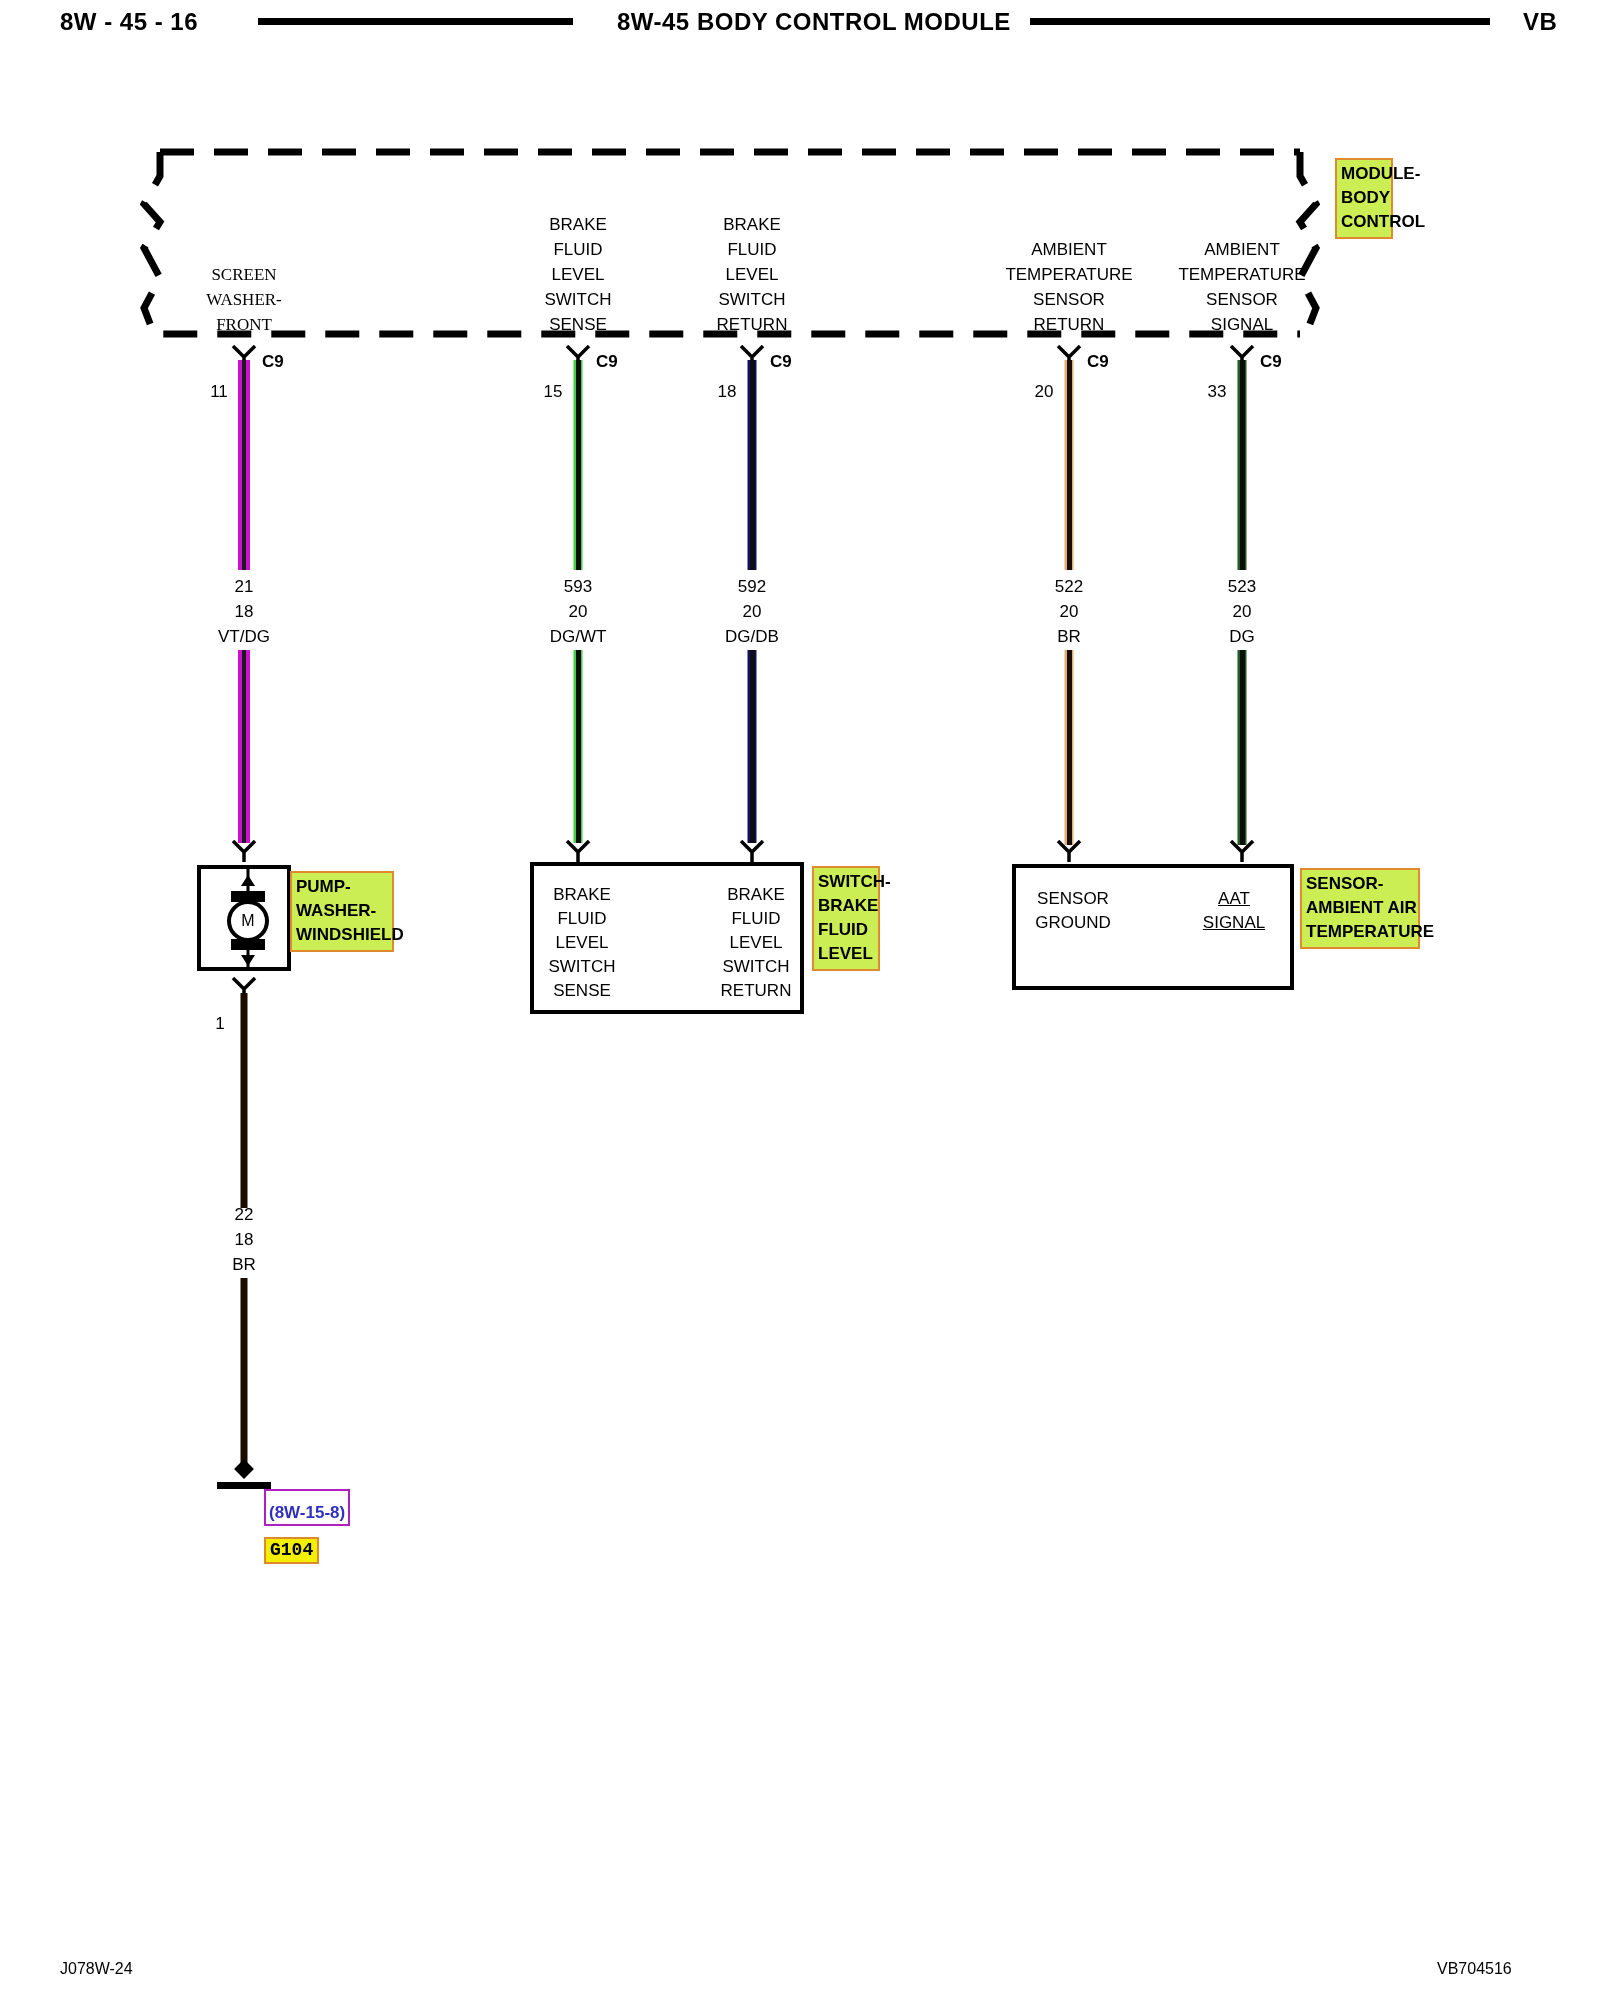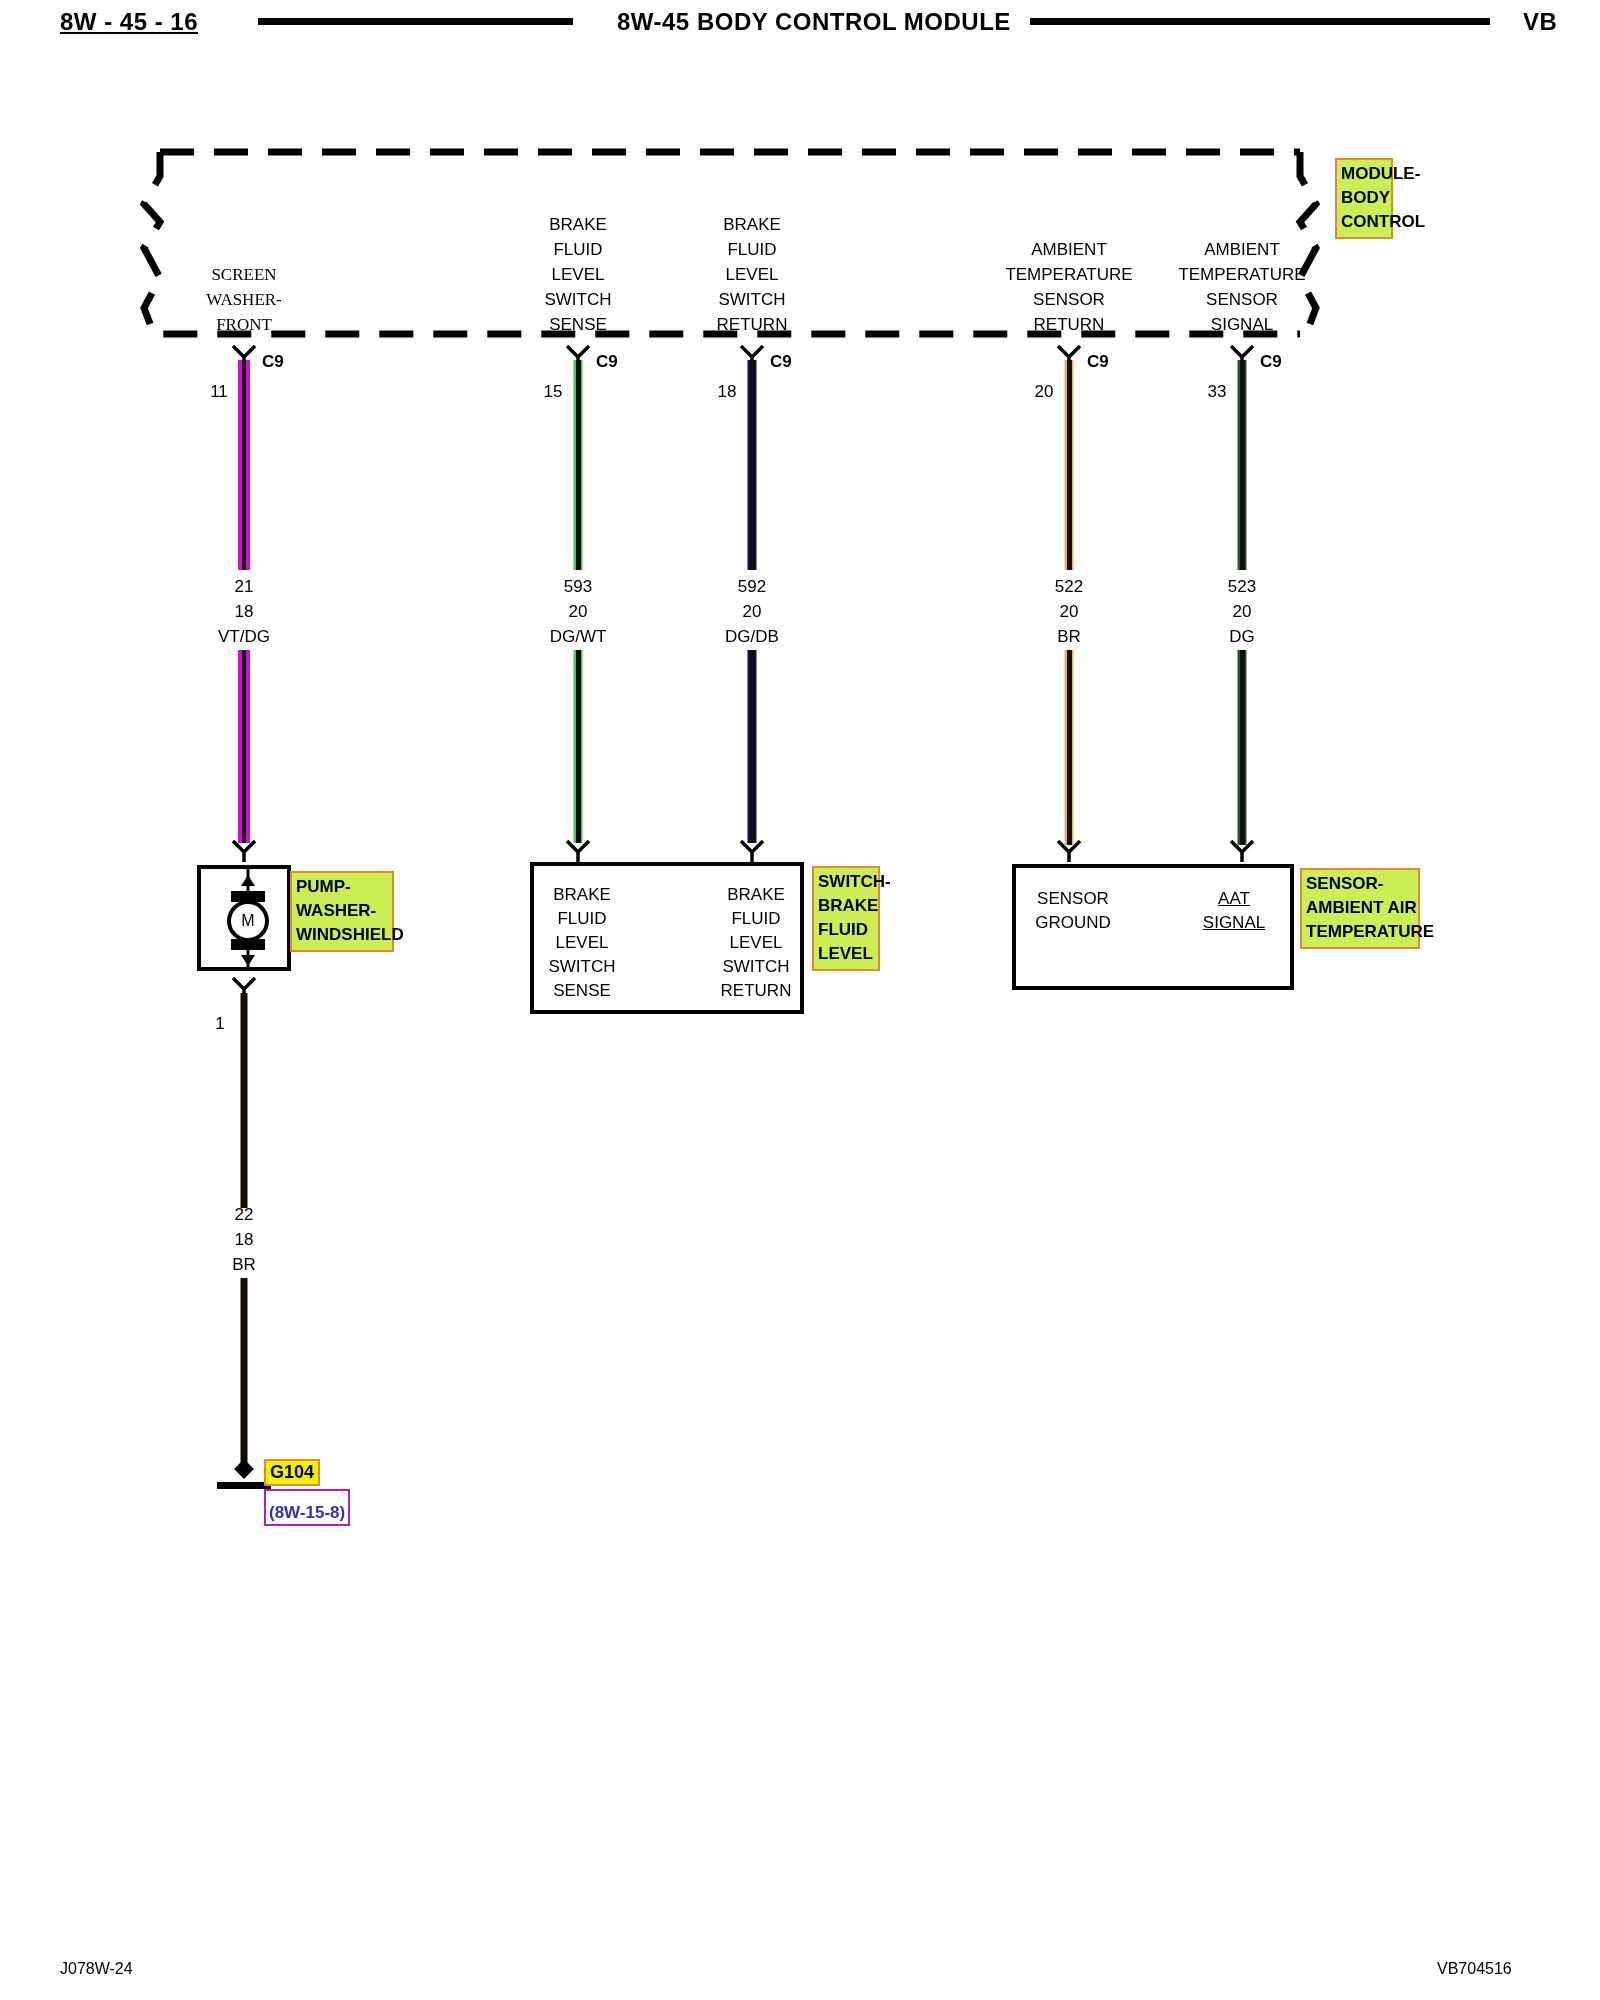--- a/index.html
+++ b/index.html
@@ -21,21 +21,21 @@
   }
 
   
   .hdr-text {
     position: absolute;
     font-weight: bold;
     font-size: 24px;
     letter-spacing: 0.5px;
     white-space: nowrap;
   }
-  #hdr-left  { left: 60px;  top: 8px; text-decoration: underline; }
+  #hdr-left  { left: 60px;  top: 8px; }
   #hdr-title { left: 617px; top: 8px; }
   #hdr-right { left: 1523px; top: 8px; }
   .hdr-rule {
     position: absolute;
     height: 7px;
     background: #000000;
     top: 18px;
   }
   #hdr-rule-left  { left: 258px; width: 315px; }
   #hdr-rule-right { left: 1030px; width: 460px; }
@@ -412,21 +412,21 @@
   <div class="t c" style="left:244px; top:1202px;">
     <div>22</div>
     <div>18</div>
     <div>BR</div>
   </div>
 
   <div class="wire" style="left:244px; top:1278px; width:7px; height:190px; background:#1a0d00;"></div>
 
   <div class="gnd-diamond" style="left:244px; top:1462px;"></div>
   <div class="gnd-bar" style="left:244px; top:1482px; width:54px; height:7px;"></div>
-  <div class="callout g104" style="left:264px; top:1459px;">G104</div>
+  <div class="callout g104" style="left:264px; top:1537px;font-family:Liberation Mono, monospace;">G104</div>
   <div class="xref" style="left:264px; top:1489px;">(8W-15-8)</div>
 
   <div class="yconn" style="left:578px; top:840px;">
     <svg width="26" height="22" viewBox="0 0 26 22">
         <path d="M2,1 L13,12 L24,1 M13,12 L13,22" stroke="#000" stroke-width="3.5" fill="none"></path>
       </svg>
   </div>
   <div class="pin-label" style="left:554px; top:845px;">2</div>
 
   <div class="yconn" style="left:752px; top:840px;">

